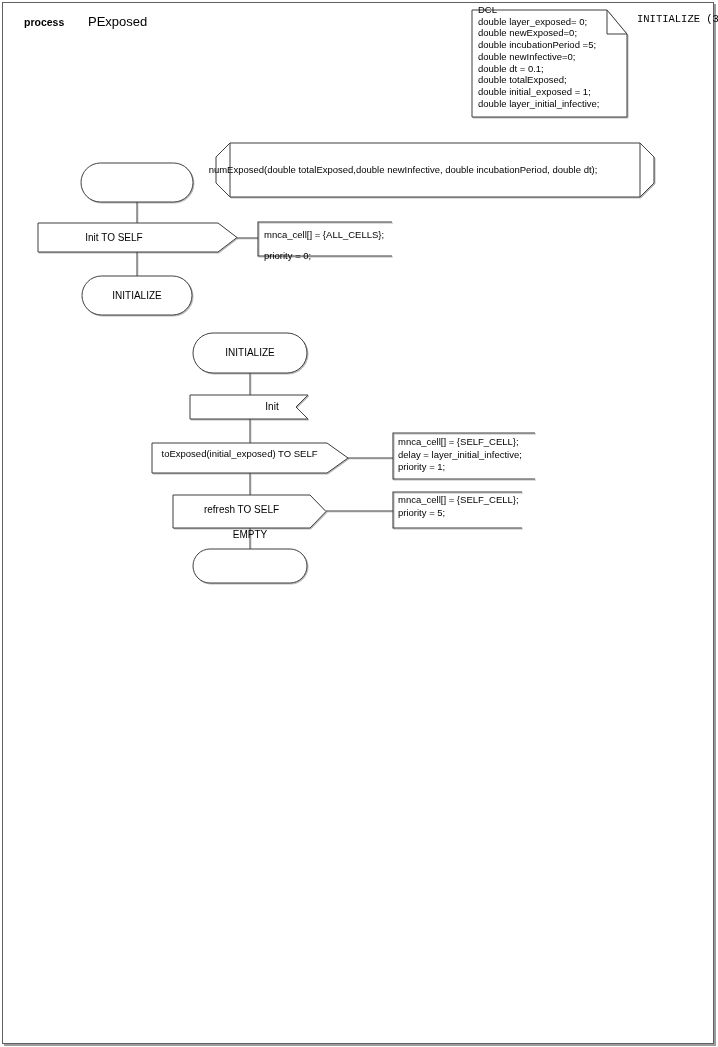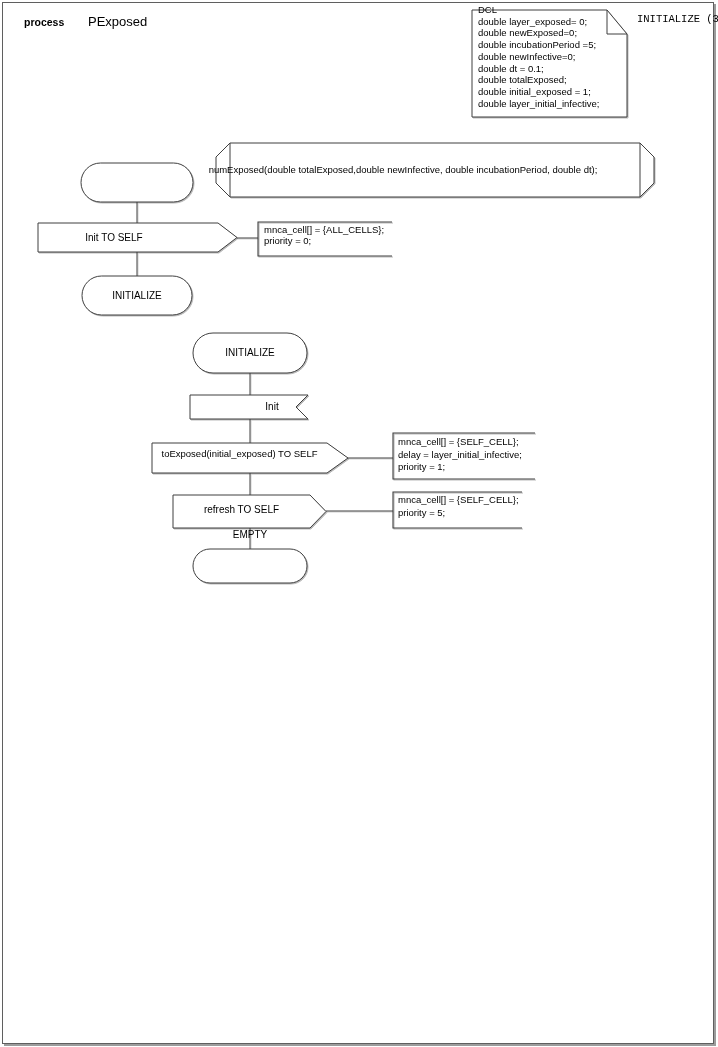--- a/index.html
+++ b/index.html
@@ -73,21 +73,21 @@
 double incubationPeriod =5;
 double newInfective=0;
 double dt = 0.1;
 double totalExposed;
 double initial_exposed = 1;
 double layer_initial_infective;</div>
 
 <div class="lbl c small" style="left:230px; top:143px; width:346px; height:54px;">numExposed(double totalExposed,double newInfective, double incubationPeriod, double dt);</div>
 
 <div class="lbl c" style="left:24px; top:223px; width:180px; height:29px;">Init TO SELF</div>
-<div class="lbl pre small" style="left:264px; top:224px; line-height:11px;">mnca_cell[] = {ALL_CELLS};
+<div class="lbl pre small" style="left:264px; top:224px; line-height:21px;">mnca_cell[] = {ALL_CELLS};
 priority = 0;</div>
 <div class="lbl c" style="left:82px; top:276px; width:110px; height:39px;">INITIALIZE</div>
 
 <div class="lbl c" style="left:193px; top:333px; width:114px; height:40px;">INITIALIZE</div>
 <div class="lbl c" style="left:190px; top:395px; width:106px; height:24px;margin-left:29px;">Init</div>
 <div class="lbl c small" style="left:152px; top:443px; width:175px; height:22px;">toExposed(initial_exposed) TO SELF</div>
 <div class="lbl pre small" style="left:398px; top:436px; line-height:12.6px;">mnca_cell[] = {SELF_CELL};
 delay = layer_initial_infective;
 priority = 1;</div>
 <div class="lbl c" style="left:173px; top:495px; width:137px; height:30px;">refresh TO SELF</div>

